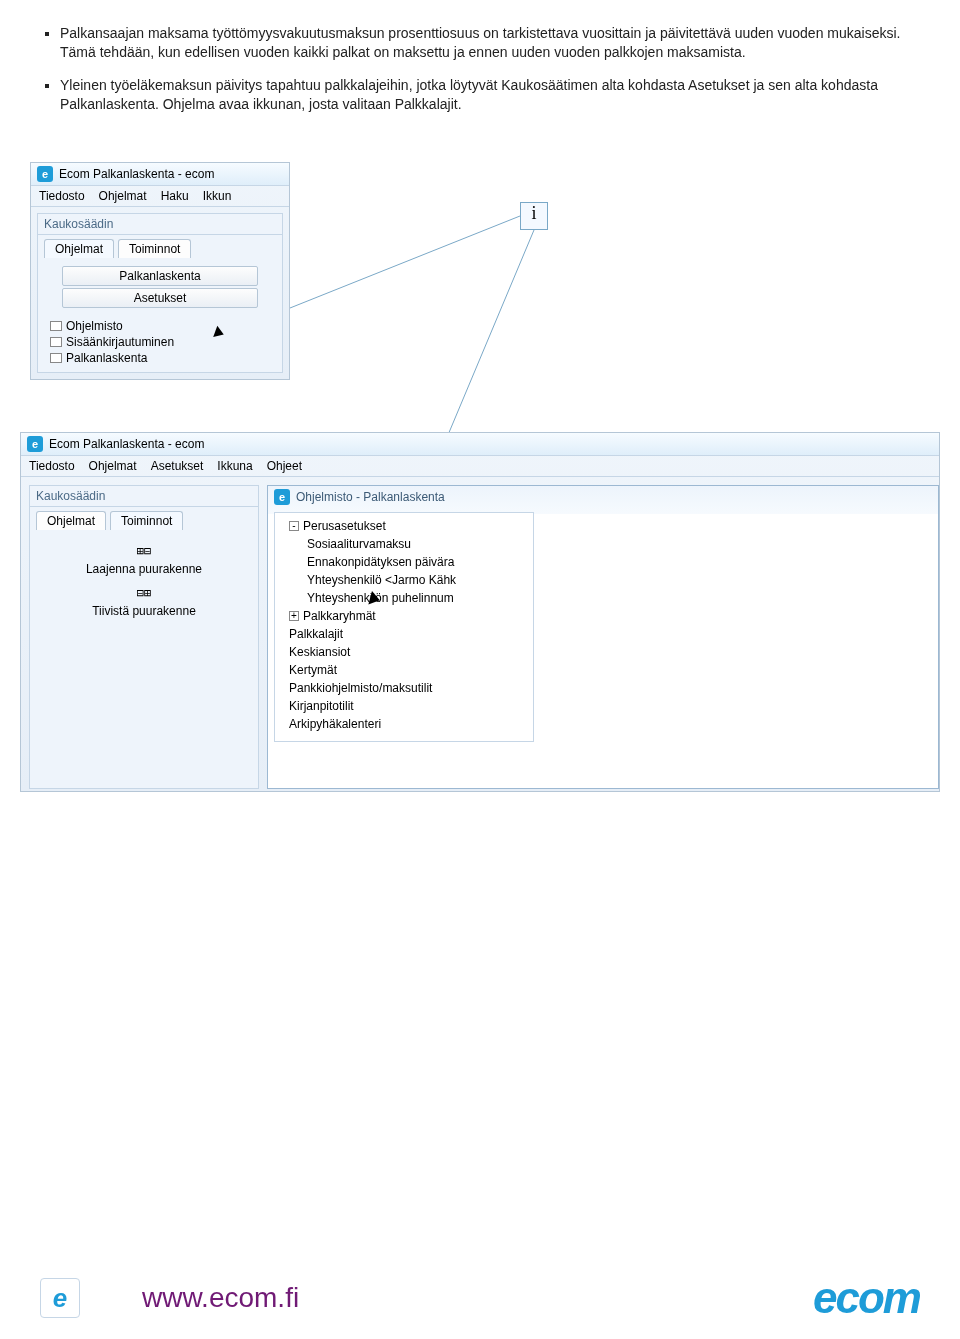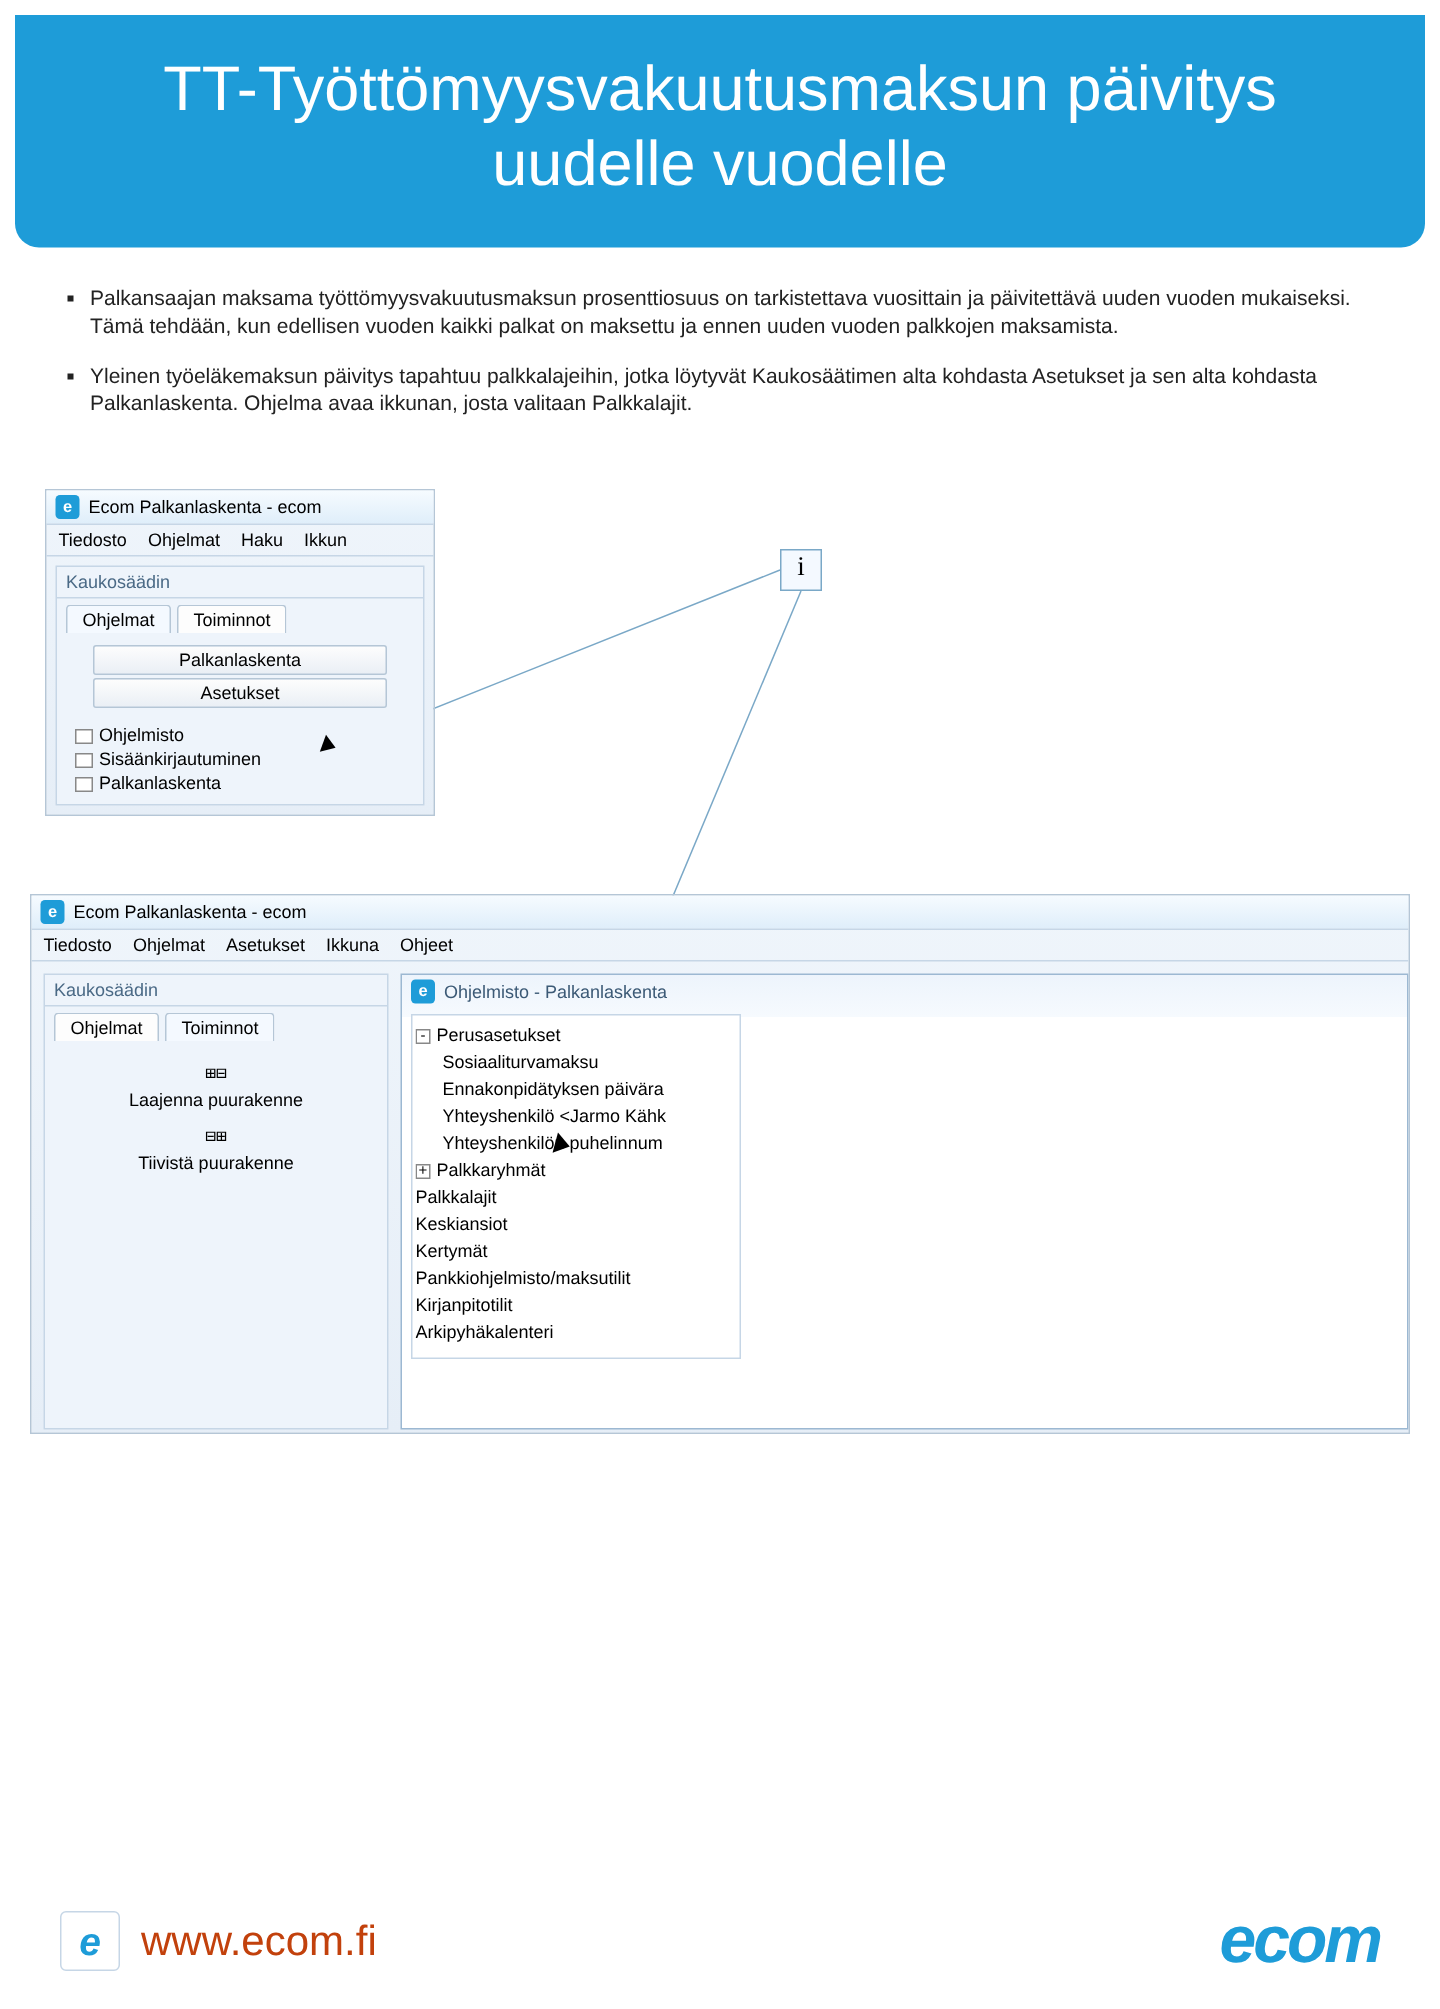--- a/index.html
+++ b/index.html
@@ -94,21 +94,21 @@
   .settings-win {
     margin:8px 0 8px 0; flex:1;
     border:1px solid #9cb8d2;
     background:linear-gradient(180deg,#edf4fc 0,#f6fafe 28px,#ffffff 28px);
     position:relative;
   }
   .settings-win .titlebar2 {
     display:flex; align-items:center; padding:3px 6px; color:#3c5a76;
   }
   .settings-win .titlebar2 .eicon { width:16px;height:16px;background:#1e9cd8;color:#fff;border-radius:3px;display:inline-flex;align-items:center;justify-content:center;font-weight:bold;font-size:11px;margin-right:6px;}
-  .tree2 { margin:4px 6px; border:1px solid #c6d6e6; background:#fff; padding:4px 6px 8px 2px; width:220px; font-size:12px; line-height:1.5;}
+  .tree2 { margin:4px 6px; border:1px solid #c6d6e6; background:#fff; padding:4px 6px 8px 14px; width:260px; font-size:12px; line-height:1.5;}
   .tree2 .node { white-space:nowrap; overflow:hidden; }
   .tree2 .ind1 { padding-left:18px; }
   .tree2 .expander { display:inline-block; width:10px; height:10px; border:1px solid #888; text-align:center; line-height:8px; font-size:10px; margin-right:4px; vertical-align:middle;}
   .cursor2 {
     position:absolute; left:350px; top:430px; width:0; height:0;
     border-left:10px solid #000; border-top:7px solid transparent; border-bottom:7px solid transparent;
     transform:rotate(15deg);
   }
   
   .callout-i {
@@ -119,29 +119,28 @@
   }
   
   .connectors { position:absolute; left:0; top:0; width:100%; height:660px; pointer-events:none;}
   
   .footer { position:absolute; left:0; right:0; bottom:20px; height:70px; display:flex; align-items:center; justify-content:space-between; padding:0 40px;}
   .footer-left { display:flex; align-items:center; gap:14px;}
   .footer-left .eicon-big {
     width:40px; height:40px; background:#fff; border:1px solid #c6d6e6; border-radius:4px;
     display:flex; align-items:center; justify-content:center; color:#1e9cd8; font-size:26px; font-weight:bold; font-style:italic;
   }
-  .footer-left .url { color:#c2410c; font-size:28px; }
+  .footer-left .url { color:#701a75; font-size:28px;margin-left:48px; }
   .footer-right { color:#1e9cd8; font-size:44px; font-weight:bold; font-style:italic; letter-spacing:-2px;}
 </style>
 </head>
 <body>
 
 <div class="page">
 
-  <div class="title-banner">TT-Työttömyysvakuutusmaksun päivitys uudelle vuodelle</div>
 
   <ul class="bullets">
     <li>Palkansaajan maksama työttömyysvakuutusmaksun prosenttiosuus on tarkistettava vuosittain ja päivitettävä uuden vuoden mukaiseksi. Tämä tehdään, kun edellisen vuoden kaikki palkat on maksettu ja ennen uuden vuoden palkkojen maksamista.</li>
     <li>Yleinen työeläkemaksun päivitys tapahtuu palkkalajeihin, jotka löytyvät Kaukosäätimen alta kohdasta Asetukset ja sen alta kohdasta Palkanlaskenta. Ohjelma avaa ikkunan, josta valitaan Palkkalajit.</li>
   </ul>
 
   <div class="screenshots-area">
 
     <div class="callout-i">i</div>
 

